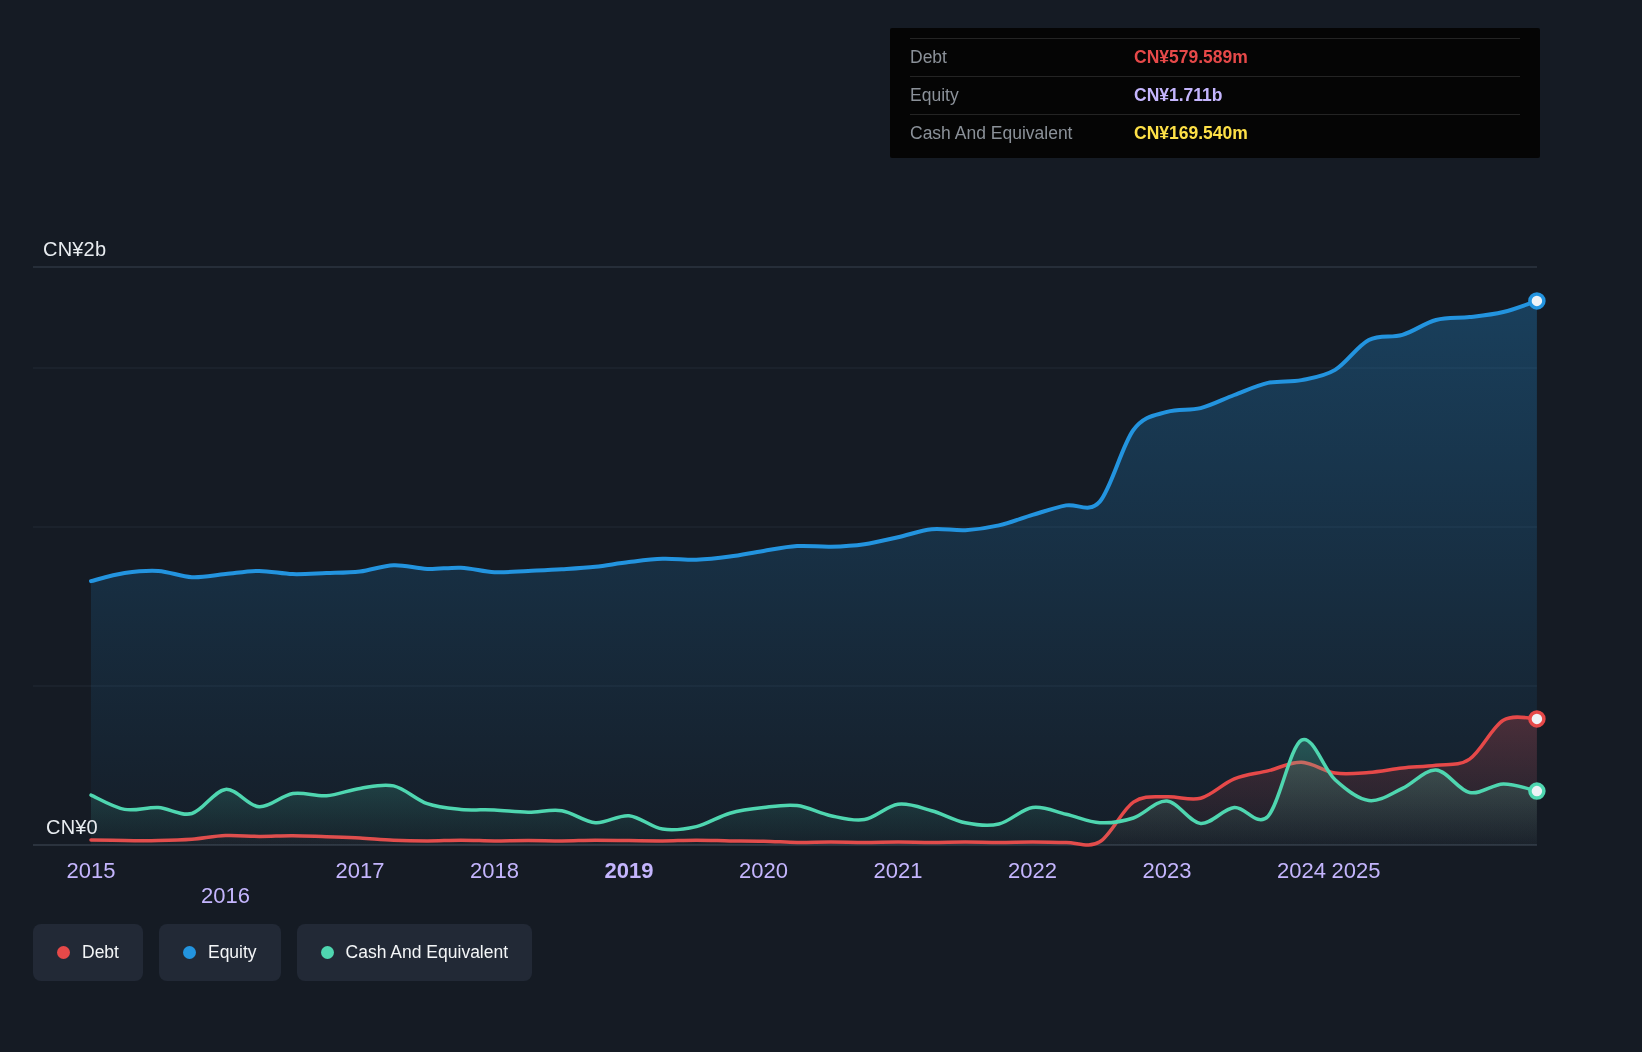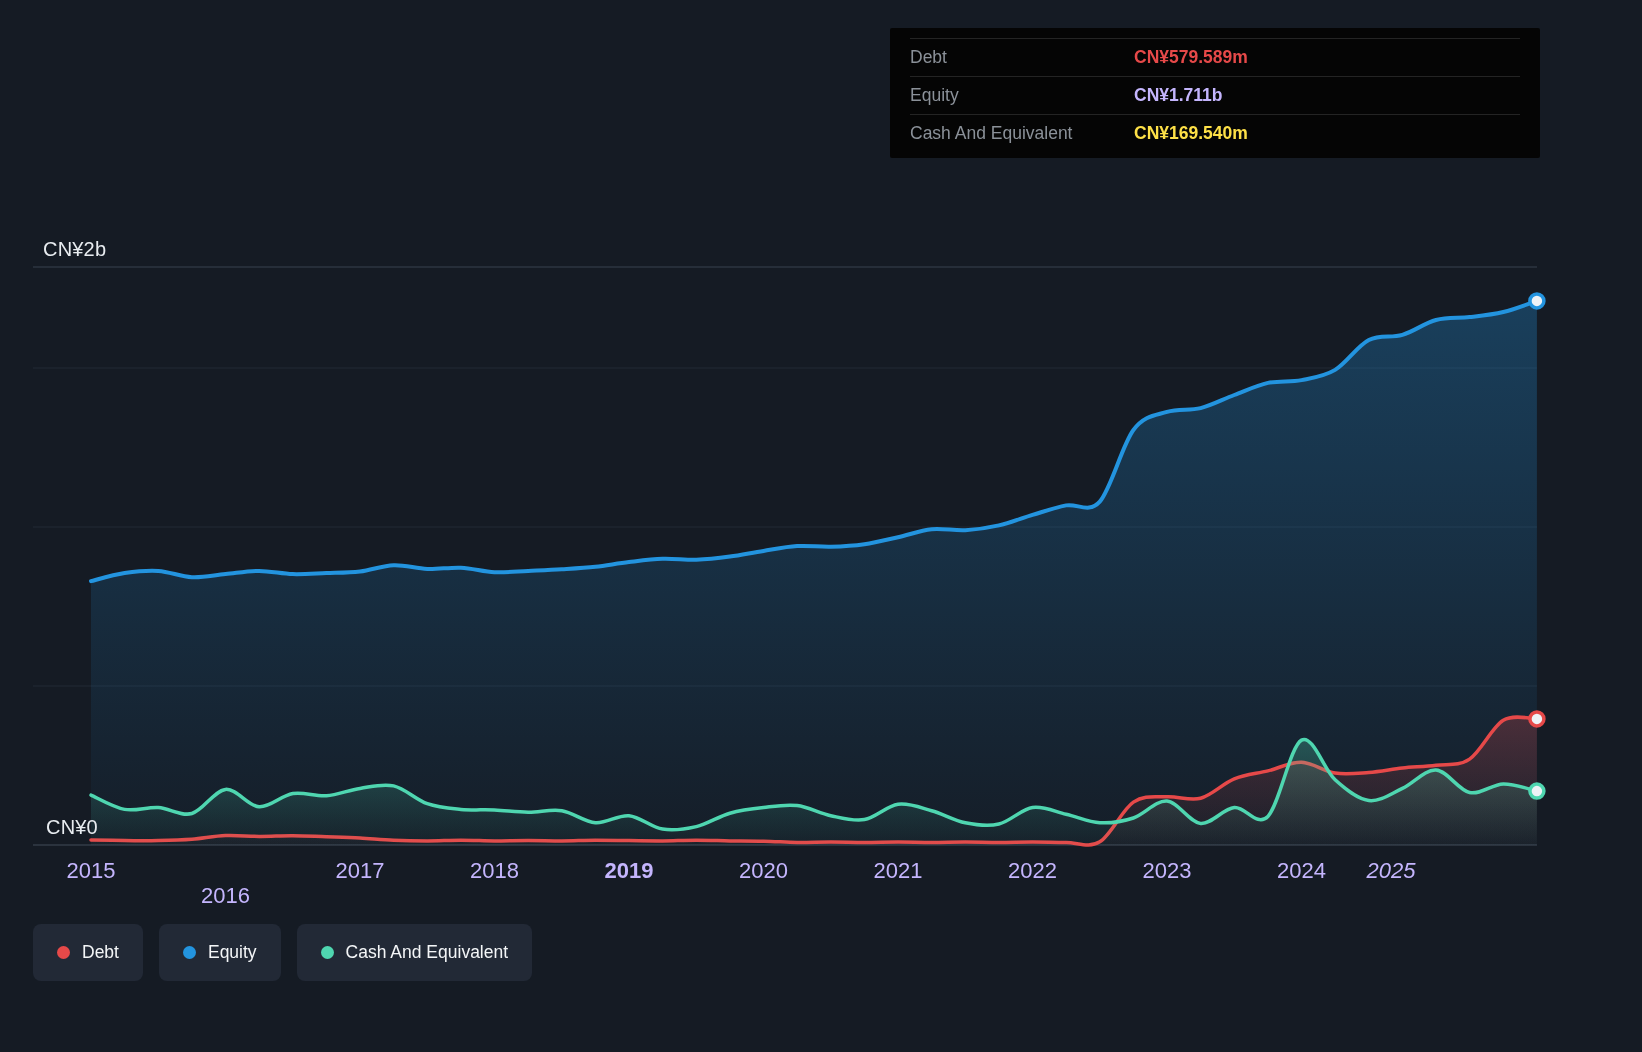--- a/index.html
+++ b/index.html
@@ -75,21 +75,21 @@
     <span class="x-tick" style="left: 91px;">2015</span>
     <span class="x-tick" style="left: 225.5px; margin-top: 25px;">2016</span>
     <span class="x-tick" style="left: 360px;">2017</span>
     <span class="x-tick" style="left: 494.5px;">2018</span>
     <span class="x-tick" style="left: 629px; font-weight: bold;">2019</span>
     <span class="x-tick" style="left: 763.5px;">2020</span>
     <span class="x-tick" style="left: 898px;">2021</span>
     <span class="x-tick" style="left: 1032.5px;">2022</span>
     <span class="x-tick" style="left: 1167px;">2023</span>
     <span class="x-tick" style="left: 1301.5px; text-align: center;">2024</span>
-    <span class="x-tick" style="left: 1391px; font-style: italic;">2025</span>
+    <span class="x-tick" style="left: 1356px;">2025</span>
   </div>
 
 <div class="tooltip">
 
   <div class="tt-row">
     <span class="tt-label">Debt</span>
     <span class="tt-value" style="color: rgb(230, 73, 73);">CN¥579.589m</span>
   </div>
 
   <div class="tt-row">

